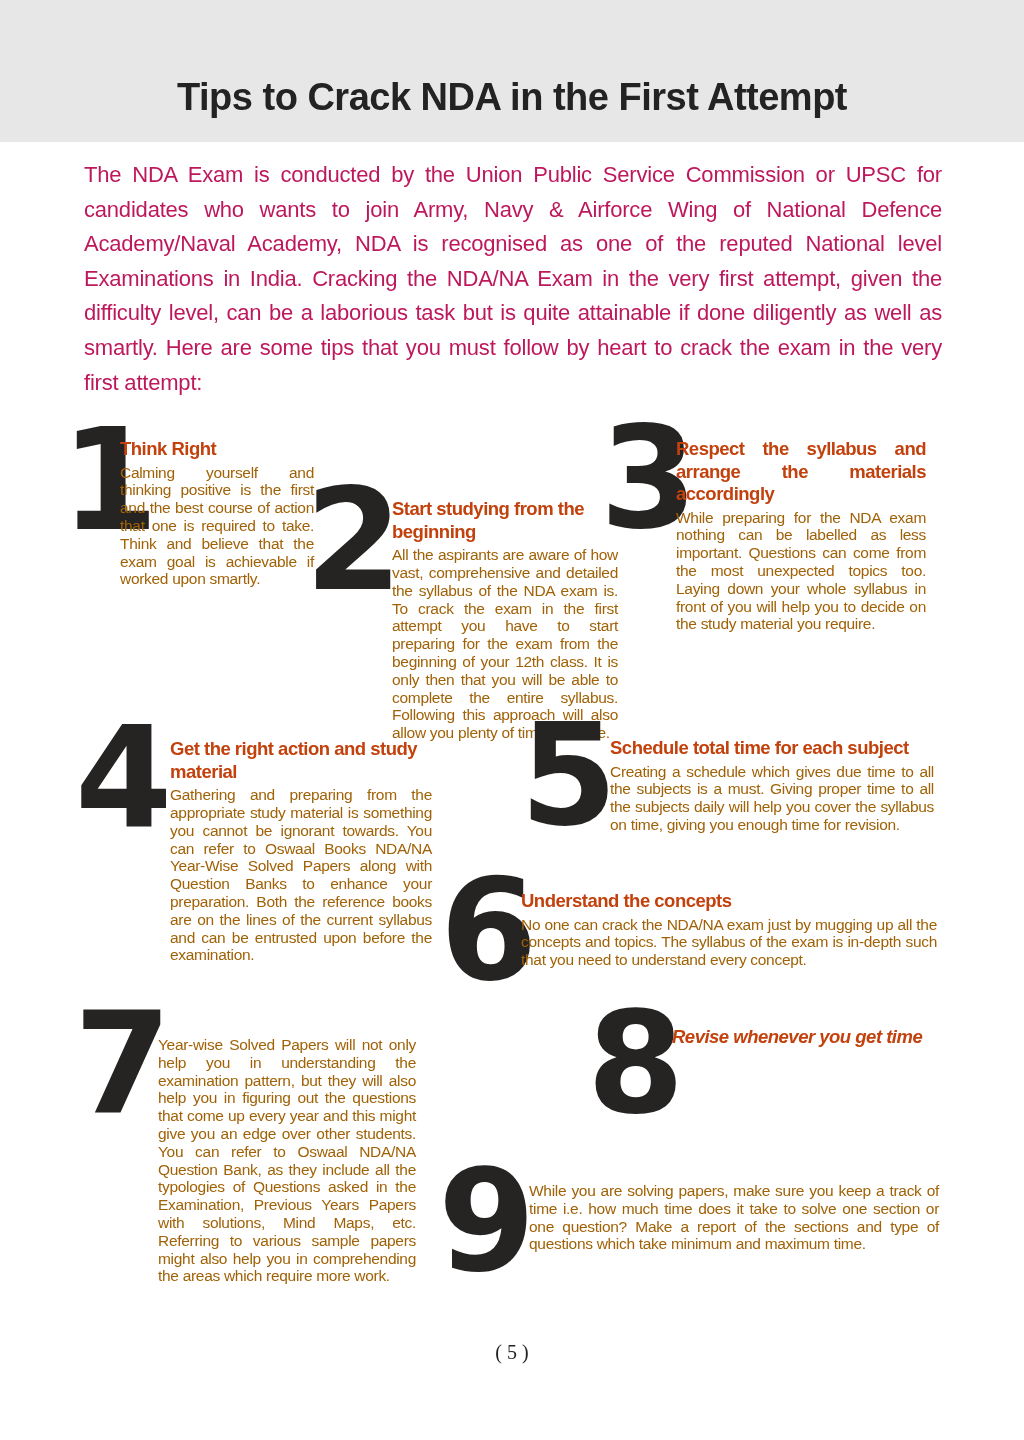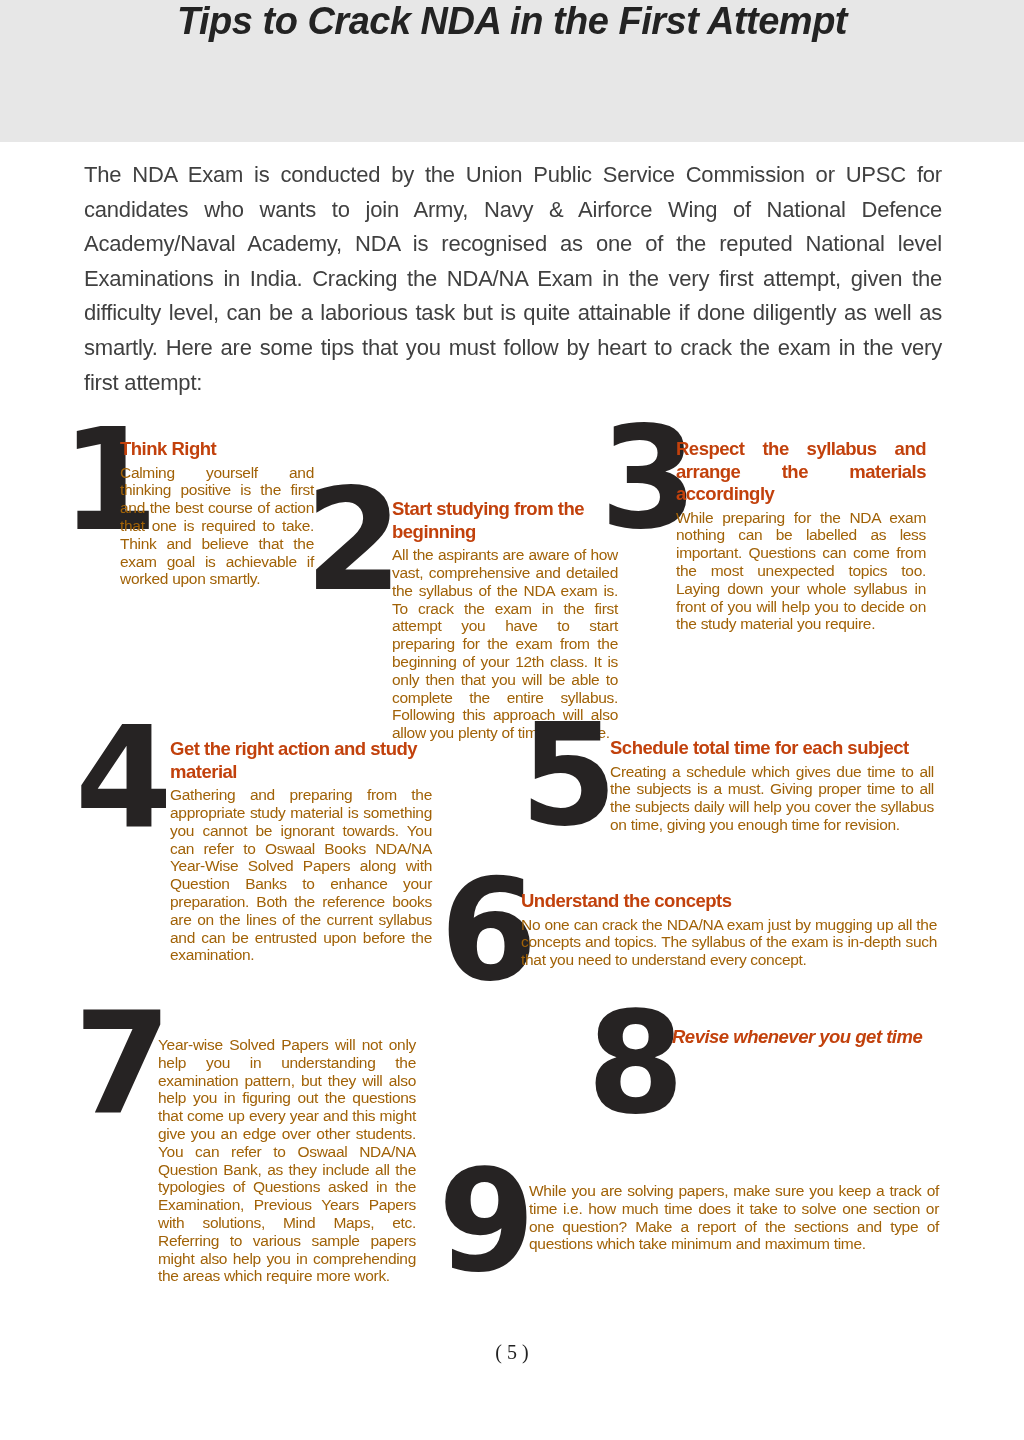--- a/index.html
+++ b/index.html
@@ -9,32 +9,31 @@
     background:#ffffff;
     overflow:hidden;
     font-family:"Liberation Sans",sans-serif;
   }
   
   .band{
     position:absolute;left:0;top:0;width:1024px;height:142px;
     background:#e7e7e7;
   }
   .band h1{
-    margin:0;
+    margin:0;padding-top:76px;
     text-align:center;
     font-size:38px;font-weight:700;letter-spacing:-0.5px;
     color:#232323;
-    font-style:italic;
   }
   
   .intro{
     position:absolute;left:84px;top:158px;width:858px;
     margin:0;
     font-size:22px;line-height:34.6px;letter-spacing:-0.2px;
-    text-align:justify;color:#404040;
+    text-align:justify;color:#be185d;
   }
   
   .num{
     position:absolute;
     font-family:"DejaVu Sans","Liberation Sans",sans-serif;
     font-size:140px;line-height:1;font-weight:700;
     color:#262323;
   }
   .n1{left:61px;top:411px;}
   .n2{left:305px;top:471px;}

